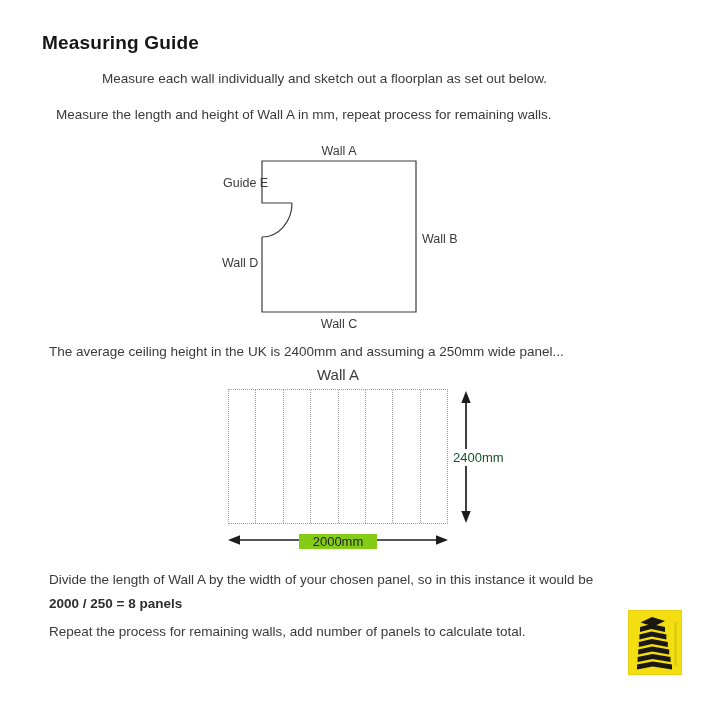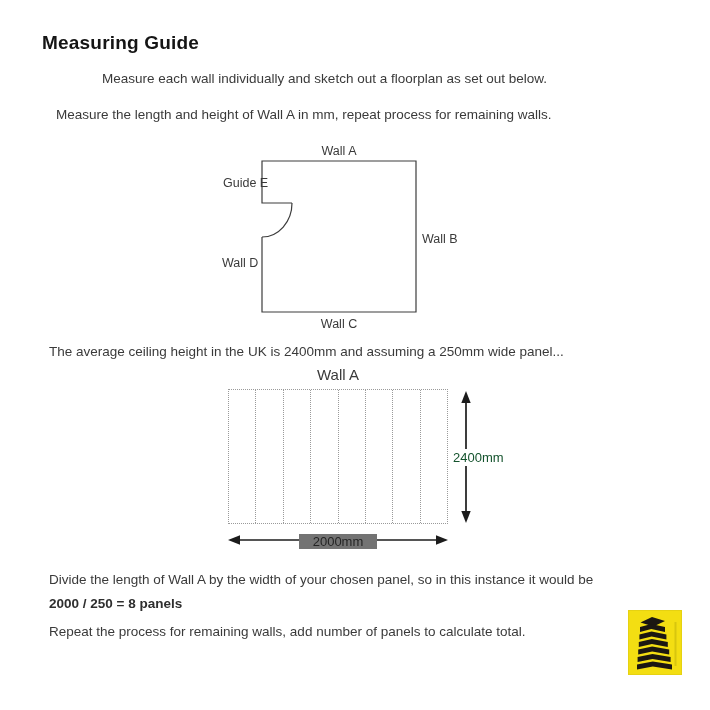--- a/index.html
+++ b/index.html
@@ -16,21 +16,21 @@
   .panel-title{font-size:15px;color:#3a3a3a;text-align:center;}
   svg.overlay{position:absolute;left:0;top:0;pointer-events:none;}
   .panel-grid{
     position:absolute;left:228px;top:389px;width:220px;height:135px;
     display:flex;box-sizing:border-box;border:1px dotted #9a9a9a;background:#fff;
   }
   .panel{flex:1;border-right:1px dotted #9a9a9a;}
   .panel:last-child{border-right:none;}
   .dim-label{font-size:13px;color:#14532d;background:#ffffff;z-index:3;}
   .dim-label-wrap{left:228px;top:532px;width:220px;text-align:center;z-index:3;}
-  .dim-label-wrap span{background:#737373;padding:0 14px;font-size:13px;color:#242424;}
+  .dim-label-wrap span{background:#84cc16;padding:0 14px;font-size:13px;color:#242424;}
   .logo{
     position:absolute;left:628px;top:610px;width:54px;height:65px;
     background:var(--logo-yellow,#f3de12);box-shadow:0 0 0 1px #e6d212 inset;
   }
 </style>
 </head>
 <body style="--logo-yellow: #f3de12;">
 
 <div class="abs page-title" style="left:42px;top:32px;">Measuring Guide</div>
 

